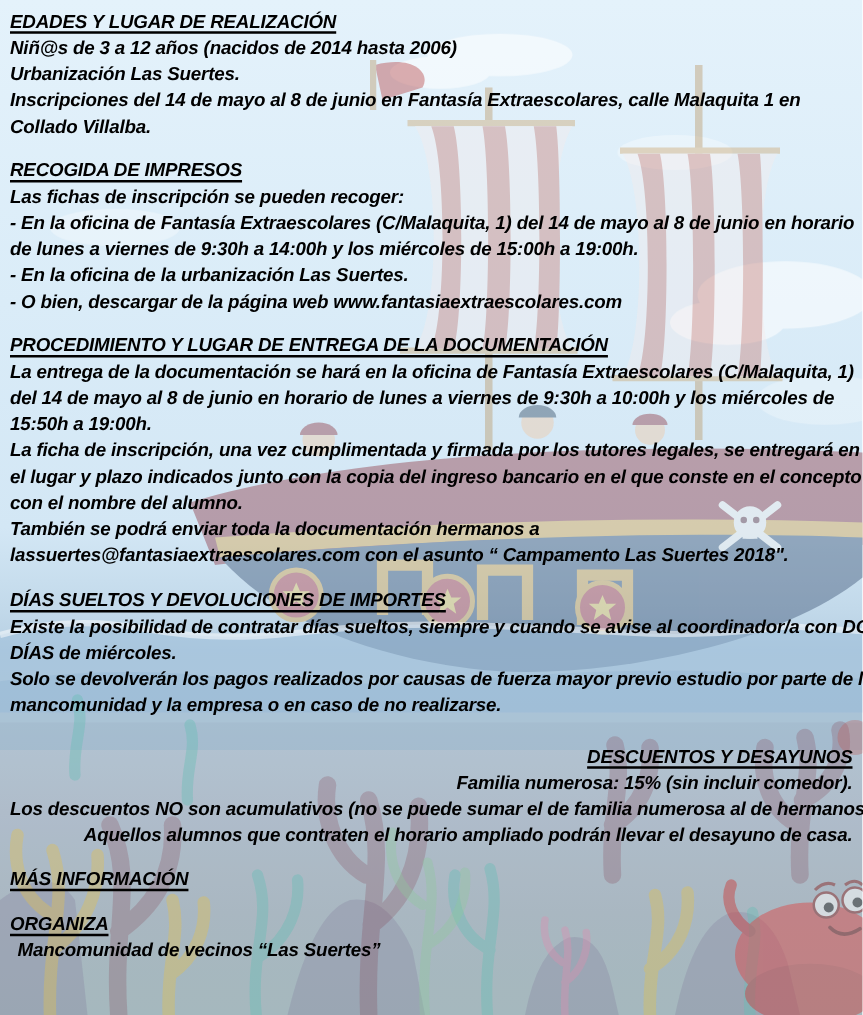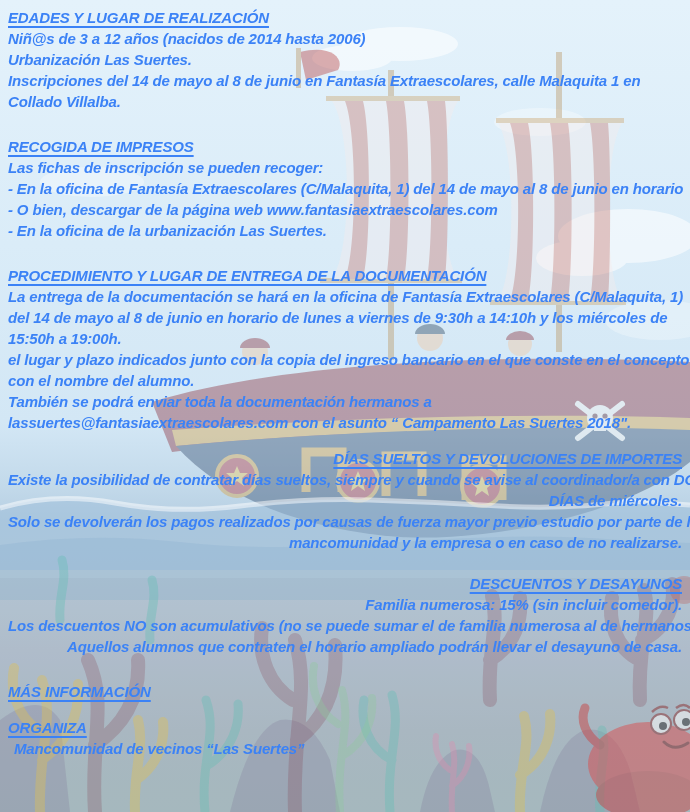--- a/index.html
+++ b/index.html
@@ -5,25 +5,25 @@
   html,body{margin:0;padding:0;}
   #page{position:relative;width:690px;height:812px;overflow:hidden;
         font-family:"Liberation Sans",sans-serif;}
   
   #bg{position:absolute;inset:0;
       background:linear-gradient(180deg,
         #e4f2fb 0%, #daecf8 30%, #d3e7f5 52%, #c2d9ea 60%,
         #b7cfe2 64%, #b9cdd9 70%, #b5c2cf 80%, #aebcc4 90%, #a9bdc0 100%);}
   #scene{position:absolute;inset:0;}
   #content{position:absolute;inset:0;padding:7px 8px 0 8px;
-      color:#3b82f6;font-weight:700;font-style:italic;
+      color:#000000;font-weight:700;font-style:italic;
       font-size:15px;line-height:21px;letter-spacing:-0.15px;}
   .section{white-space:nowrap;}
-  .section + .section{margin-top:24px;}
-  .section:nth-child(4){margin-top:15px;text-align:right;}
+  .section + .section{margin-top:14px;}
+  .section:nth-child(4){margin-top:15px;}
   .section:nth-child(5){margin-top:20px;text-align:right;}
   .section:nth-child(6){}
   .section:nth-child(7){margin-top:15px;}
   .hdr{text-decoration:underline;text-underline-offset:3px;text-decoration-thickness:1.5px;}
   .sec-organiza .line{padding-left:6px;}
 </style>
 </head>
 <body>
 
 <div id="page">
@@ -171,28 +171,30 @@
           <div class="hdr">EDADES Y LUGAR DE REALIZACIÓN</div>
           <div class="line">Niñ@s de 3 a 12 años (nacidos de 2014 hasta 2006)</div>
           <div class="line">Urbanización Las Suertes.</div>
           <div class="line">Inscripciones del 14 de mayo al 8 de junio en Fantasía Extraescolares, calle Malaquita 1 en</div>
           <div class="line">Collado Villalba.</div>
         </div>
         <div class="section sec-recogida">
           <div class="hdr">RECOGIDA DE IMPRESOS</div>
           <div class="line">Las fichas de inscripción se pueden recoger:</div>
           <div class="line">- En la oficina de Fantasía Extraescolares (C/Malaquita, 1) del 14 de mayo al 8 de junio en horario</div>
+          <div class="line">de lunes a viernes de 9:30h a 14:00h y los miércoles de 15:00h a 19:00h.</div>
+          <div class="line">- En la oficina de la urbanización Las Suertes.</div>
           <div class="line">- O bien, descargar de la página web www.fantasiaextraescolares.com</div>
-          <div class="line">- En la oficina de la urbanización Las Suertes.</div>
         </div>
         <div class="section sec-procedimiento">
           <div class="hdr">PROCEDIMIENTO Y LUGAR DE ENTREGA DE LA DOCUMENTACIÓN</div>
           <div class="line">La entrega de la documentación se hará en la oficina de Fantasía Extraescolares (C/Malaquita, 1)</div>
-          <div class="line">del 14 de mayo al 8 de junio en horario de lunes a viernes de 9:30h a 14:10h y los miércoles de</div>
+          <div class="line">del 14 de mayo al 8 de junio en horario de lunes a viernes de 9:30h a 10:00h y los miércoles de</div>
           <div class="line">15:50h a 19:00h.</div>
+          <div class="line">La ficha de inscripción, una vez cumplimentada y firmada por los tutores legales, se entregará en</div>
           <div class="line">el lugar y plazo indicados junto con la copia del ingreso bancario en el que conste en el concepto</div>
           <div class="line">con el nombre del alumno.</div>
           <div class="line">También se podrá enviar toda la documentación hermanos a</div>
           <div class="line">lassuertes@fantasiaextraescolares.com con el asunto “ Campamento Las Suertes 2018".</div>
         </div>
         <div class="section sec-dias-sueltos">
           <div class="hdr">DÍAS SUELTOS Y DEVOLUCIONES DE IMPORTES</div>
           <div class="line">Existe la posibilidad de contratar días sueltos, siempre y cuando se avise al coordinador/a con DOS</div>
           <div class="line">DÍAS de miércoles.</div>
           <div class="line">Solo se devolverán los pagos realizados por causas de fuerza mayor previo estudio por parte de la</div>

